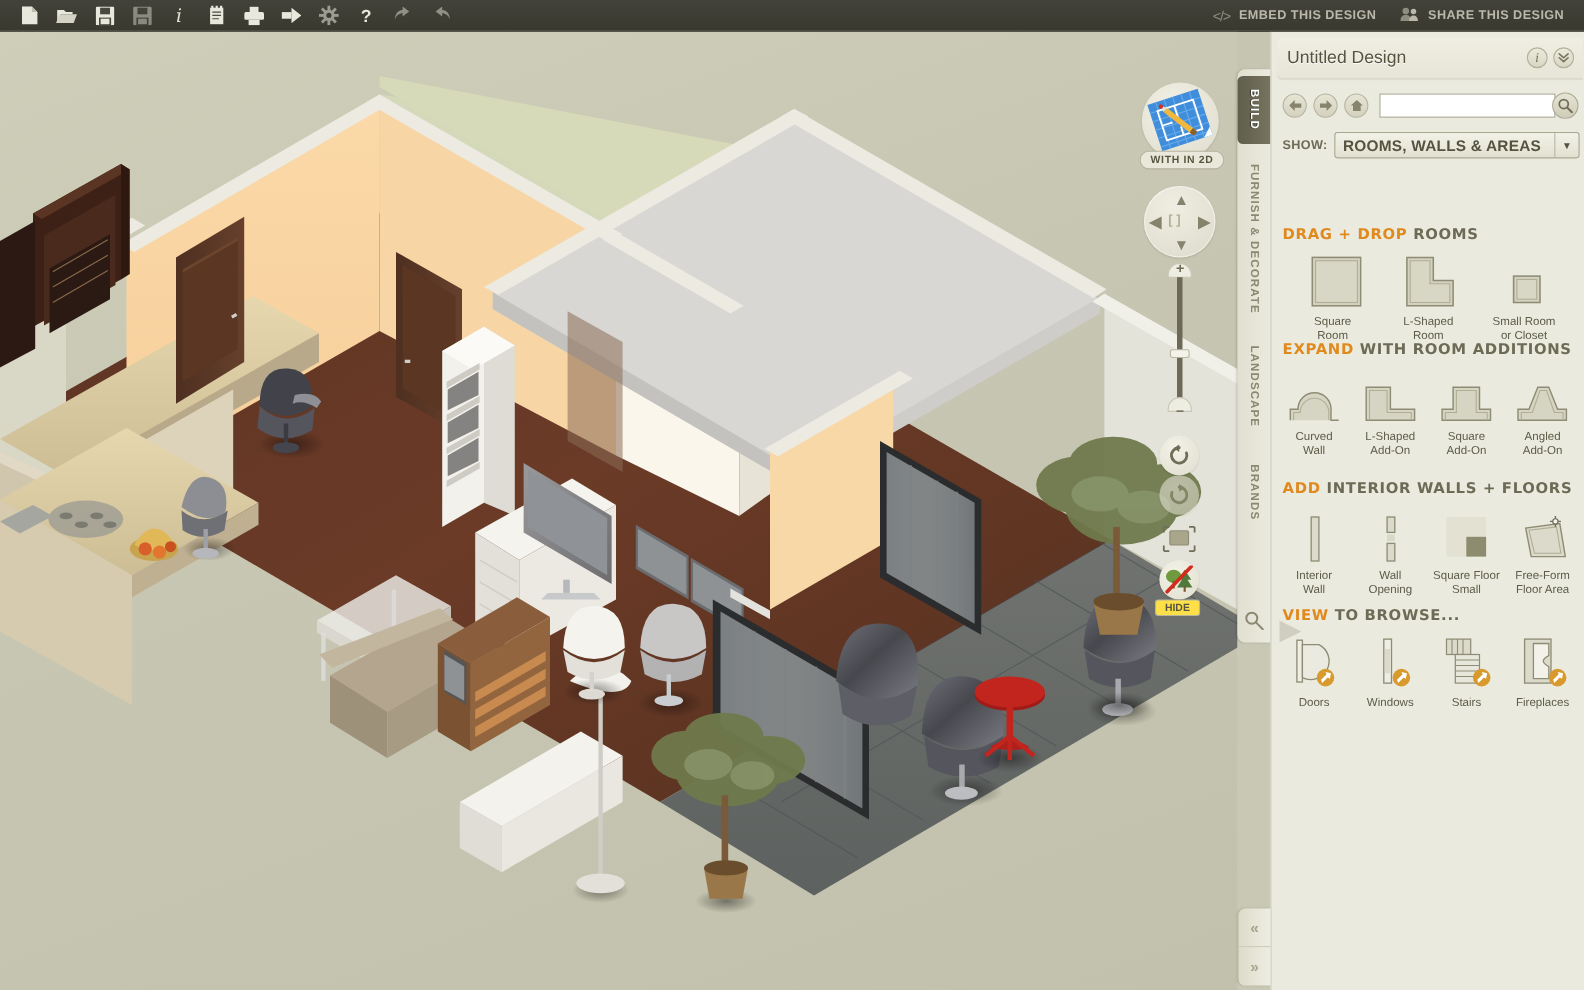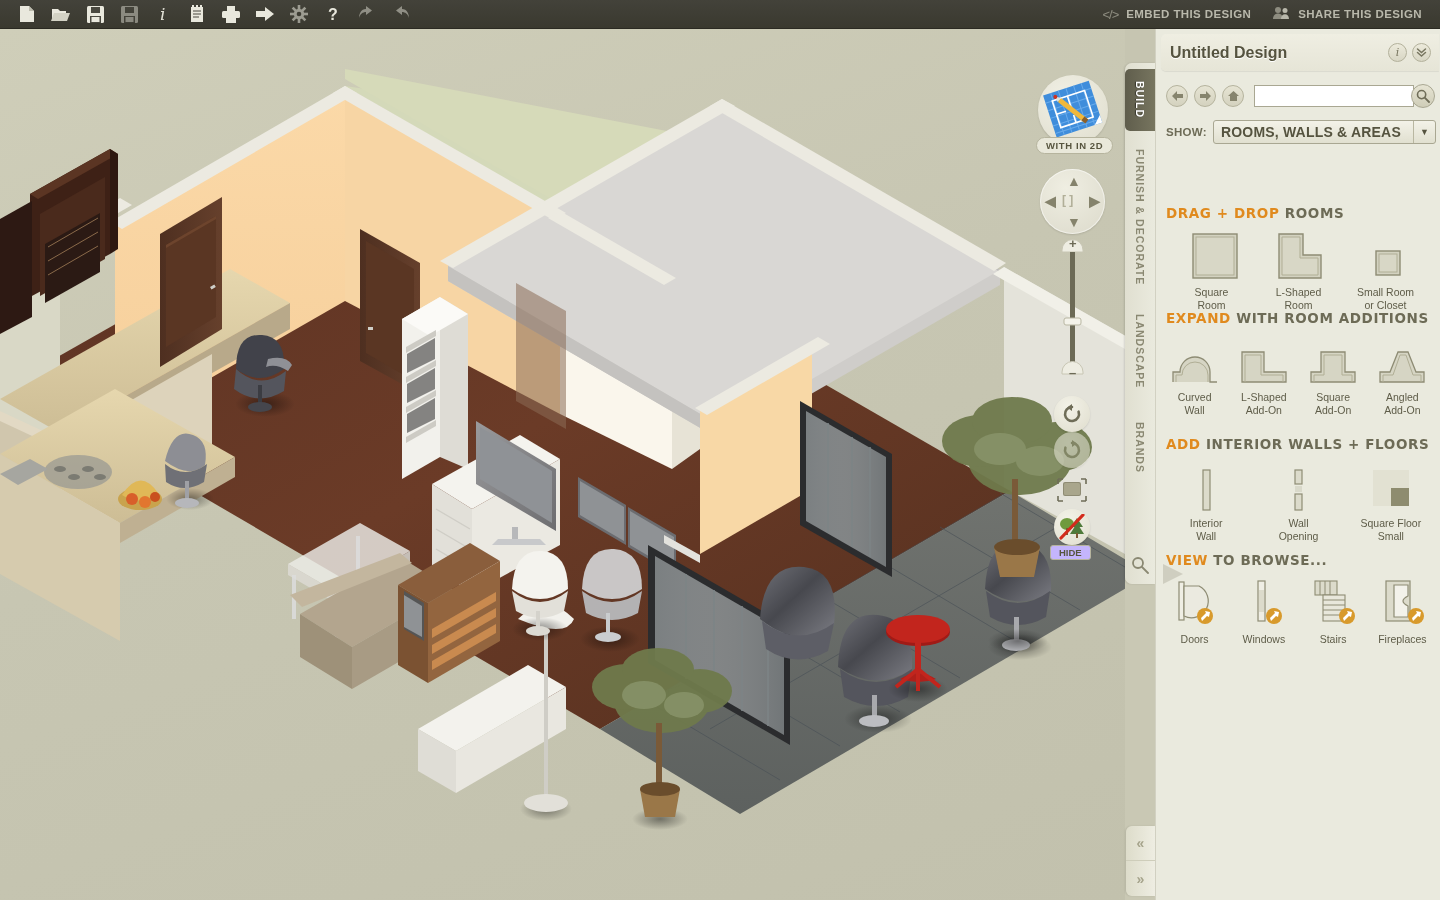--- a/index.html
+++ b/index.html
@@ -94,21 +94,21 @@
     border-left:1px solid #d2d1c2;
   }
   #panel-title {
     position:absolute; left:5px; top:5px; width:278px; height:37px;
     background:linear-gradient(#efeee2,#e6e5d7);
     border-radius:5px 0 0 5px;
     box-shadow:0 1px 1px rgba(0,0,0,.07);
     display:flex; align-items:center;
   }
   #panel-title .txt {
-    font-size:16px; font-weight:bold; color:#55533f; padding-left:9px;
+    font-size:16px; font-weight:normal; color:#55533f; padding-left:9px;
     text-shadow:0 1px 0 #fff;
   }
   #panel-title .acts { margin-left:auto; display:flex; gap:5px; padding-right:8px; }
   .circ-btn {
     width:19px; height:19px; border-radius:50%;
     background:linear-gradient(#eceadb,#d8d6c4);
     border:1px solid #b3b19b;
     display:flex; align-items:center; justify-content:center;
     color:#787660; font-size:11px; cursor:pointer;
   }
@@ -212,21 +212,21 @@
     position:absolute; left:1056px; top:448px; width:32px; height:26px; cursor:pointer;
   }
   #hidebtn {
     position:absolute; left:1054px; top:480px; width:36px; height:36px; border-radius:50%;
     background:radial-gradient(circle at 40% 30%,#f3f2e8,#e0dece);
     display:flex; align-items:center; justify-content:center; cursor:pointer;
     box-shadow:0 1px 2px rgba(0,0,0,.12);
   }
   #hide-lbl {
     position:absolute; left:1050px; top:516px;
-    background:#c4b5fd; border:1px solid #b6b49e; border-radius:3px;
+    background:#fde047; border:1px solid #b6b49e; border-radius:3px;
     font-size:9.5px; font-weight:bold; color:#57553f; padding:1px 8px; cursor:pointer;
   }
 
   
   #collapse {
     position:absolute; left:1126px; top:826px; width:29px; height:70px;
     background:linear-gradient(90deg,#dddcca,#eeede2);
     border-radius:6px 0 0 6px;
     box-shadow:-1px 0 2px rgba(0,0,0,.1);
   }
@@ -1018,20 +1018,35 @@
         <div class="glyph">
           <svg width="52" height="46" viewBox="0 0 52 46">
               <rect x="8" y="4" width="36" height="36" fill="#e2e1d2"></rect>
               <rect x="26" y="22" width="18" height="18" fill="#8e8c6f"></rect>
             </svg>
         </div>
         <div class="cap">
           <span>Square Floor</span><br><span>Small</span>
         </div>
       </div>
+      <div class="item">
+        <div class="glyph">
+          <svg width="52" height="46" viewBox="0 0 52 46">
+            <path d="M16,40 L11,14 L42,10 L47,40 Z" fill="#dbdacb" stroke="#8e8c74" stroke-width="1.3"></path>
+            <path d="M19,37 L14,16 L39,13 L43,37 Z" fill="none" stroke="#b0ae95" stroke-width="1"></path>
+            <g stroke="#6f6d58" stroke-width="1.3">
+                <path d="M38,3 V13 M33,8 H43"></path>
+              </g>
+            <circle cx="38" cy="8" r="2.4" fill="#f4f3ea" stroke="#6f6d58" stroke-width="1.1"></circle>
+          </svg>
+        </div>
+        <div class="cap">
+          <span>Free-Form</span><br><span>Floor Area</span>
+        </div>
+      </div>
     </div>
   </div>
 
   <div class="section" style="top:523px;">
     <div class="sec-head">
       <span class="hl">VIEW</span>
       <span>TO BROWSE...</span>
     </div>
     <div class="items" style="padding:0 4px;">
       <div class="item">

